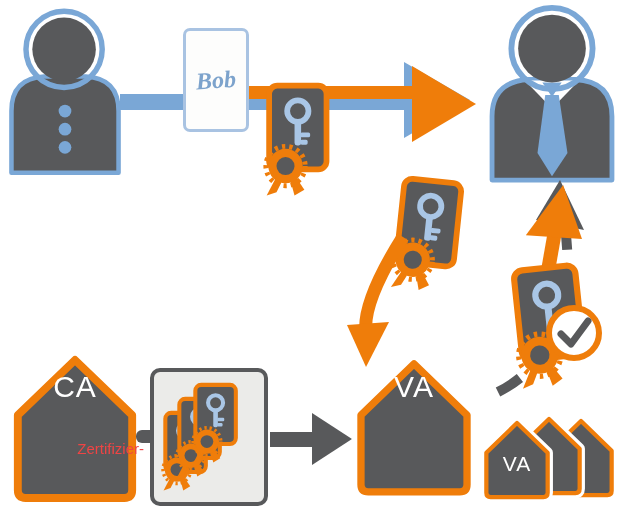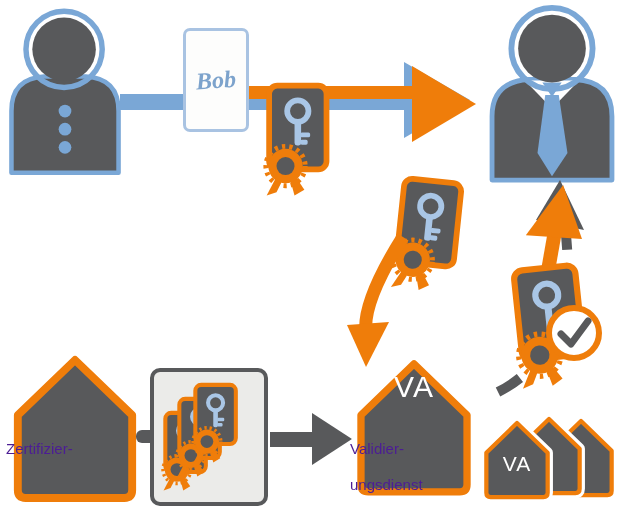--- a/index.html
+++ b/index.html
@@ -14,22 +14,22 @@
   .stage{
     position:relative;width:620px;height:512px;background:var(--c-white);
     overflow:hidden;font-family:"Liberation Sans",sans-serif;
   }
   .abs{position:absolute;}
   .house-title{
     position:absolute;left:0;width:100%;text-align:center;
     color:#fff;font-size:30px;letter-spacing:1px;
   }
   .house-sub{
-    position:absolute;left:0;width:100%;text-align:left;
-    color:#4c1d95;font-size:15px;line-height:1.2;white-space:pre-line;
+    position:absolute;left:0;width:100%;text-align:right;
+    color:#ef4444;font-size:15px;line-height:1.2;white-space:pre-line;
   }
   .bob-card{
     background:#fdfdfc;border:3px solid #a9c3e2;border-radius:7px;
     display:flex;align-items:center;justify-content:center;
   }
   .bob-text{
     font-family:"Liberation Serif",serif;font-style:italic;font-weight:bold;
     color:#7da3cc;font-size:24px;transform:rotate(-4deg);
   }
   .store-box{
@@ -128,20 +128,21 @@
 
   <svg class="abs" style="left:345px;top:225px" width="80" height="150" viewBox="0 0 80 150">
     <path d="M58,12 C34,50 18,85 21,108" style="fill:none;stroke:var(--c-orange);stroke-width:13"></path>
     <polygon points="2,100 44,97 21,142" style="fill:var(--c-orange)"></polygon>
   </svg>
 
   <div class="abs" style="left:6px;top:348px;width:138px;height:158px">
     <svg width="138" height="158" viewBox="0 0 140 160">
       <use href="#sym-house"></use>
     </svg>
+    <div class="house-title" style="top:22px">CA</div>
     <div class="house-sub" style="top:74px">
       <div>Zertifizier-</div>
     </div>
   </div>
 
   <div class="abs nub" style="left:136px;top:430px;width:20px;height:13px"></div>
 
   <div class="abs store-box" style="left:150px;top:368px;width:110px;height:130px">
     <svg width="110" height="130" viewBox="0 0 110 130">
       <use href="#sym-cert" x="2" y="38" width="58" height="81"></use>
@@ -153,24 +154,20 @@
   <svg class="abs" style="left:268px;top:410px" width="88" height="58" viewBox="0 0 88 58">
     <rect x="2" y="22" width="46" height="15" style="fill:var(--c-dark)"></rect>
     <polygon points="44,3 84,29 44,55" style="fill:var(--c-dark)"></polygon>
   </svg>
 
   <div class="abs" style="left:350px;top:346px;width:128px;height:160px">
     <svg width="128" height="160" viewBox="0 0 140 160">
       <use href="#sym-house"></use>
     </svg>
     <div class="house-title" style="top:24px">VA</div>
-    <div class="house-sub" style="top:76px">
-      <div>Validier-</div>
-      <div>ungsdienst</div>
-    </div>
   </div>
 
   <div class="abs" style="left:480px;top:404px;width:140px;height:104px">
     <svg width="140" height="104" viewBox="0 0 140 104">
       <use href="#sym-house" x="64" y="10" width="74" height="86"></use>
       <use href="#sym-house" x="32" y="8" width="74" height="86"></use>
       <use href="#sym-house" x="0" y="12" width="74" height="86"></use>
     </svg>
     <div class="house-title" style="top:48px;width:74px;font-size:21px">VA</div>
   </div>

